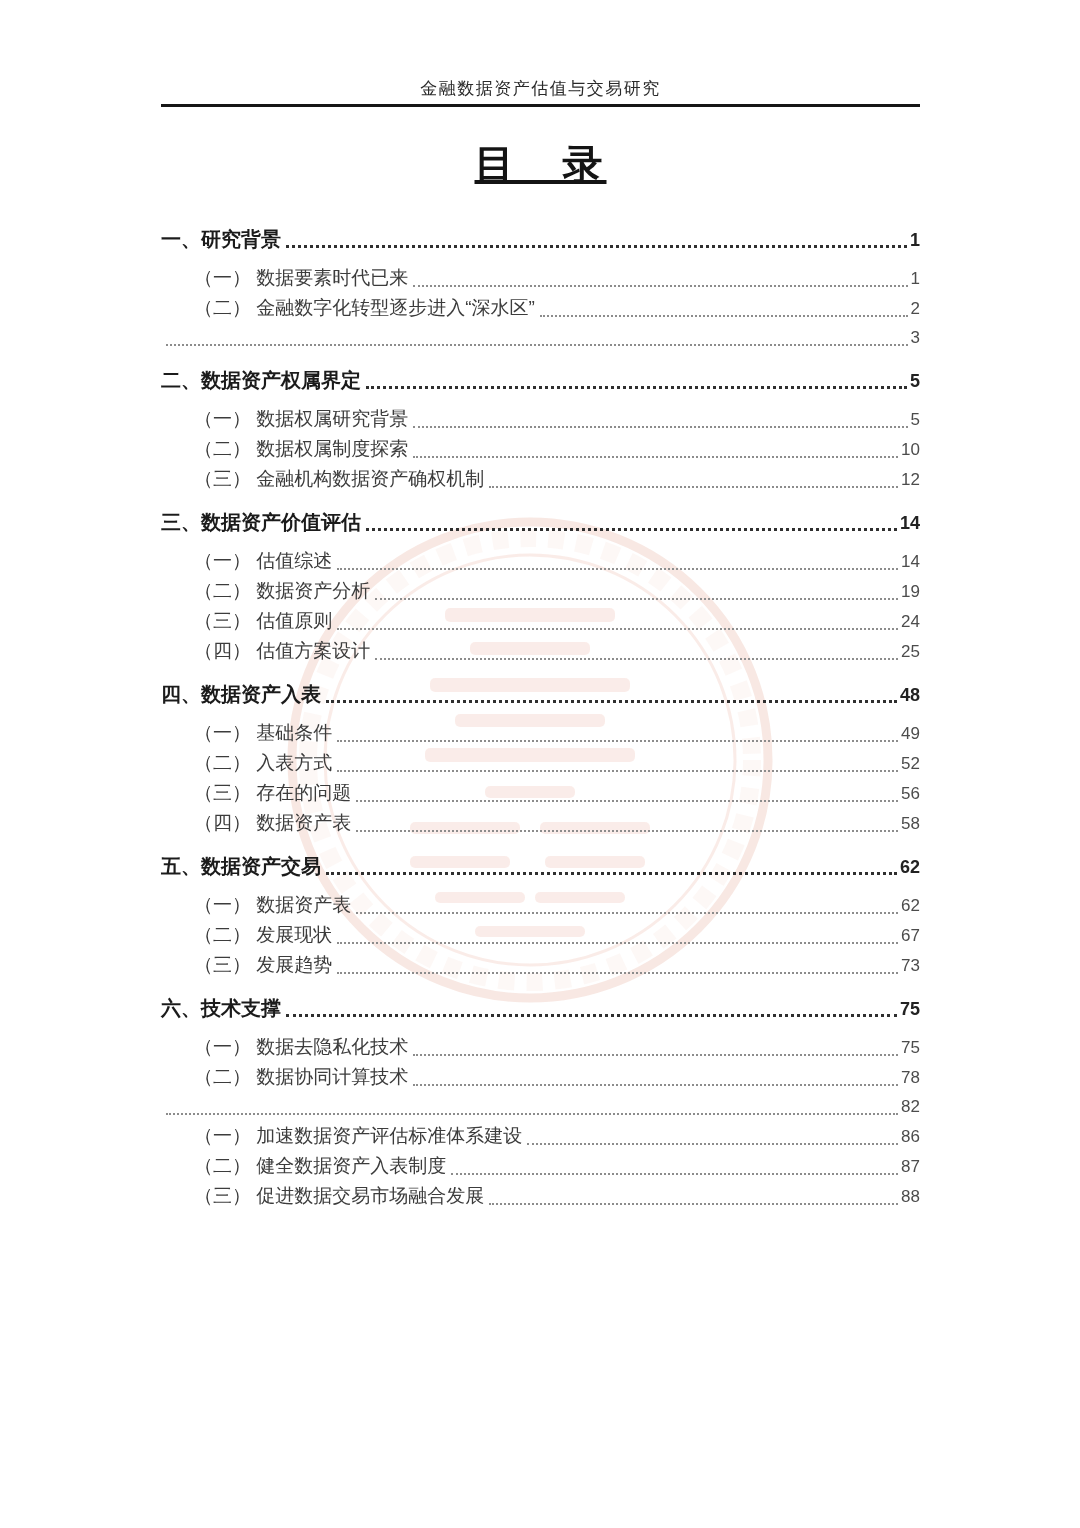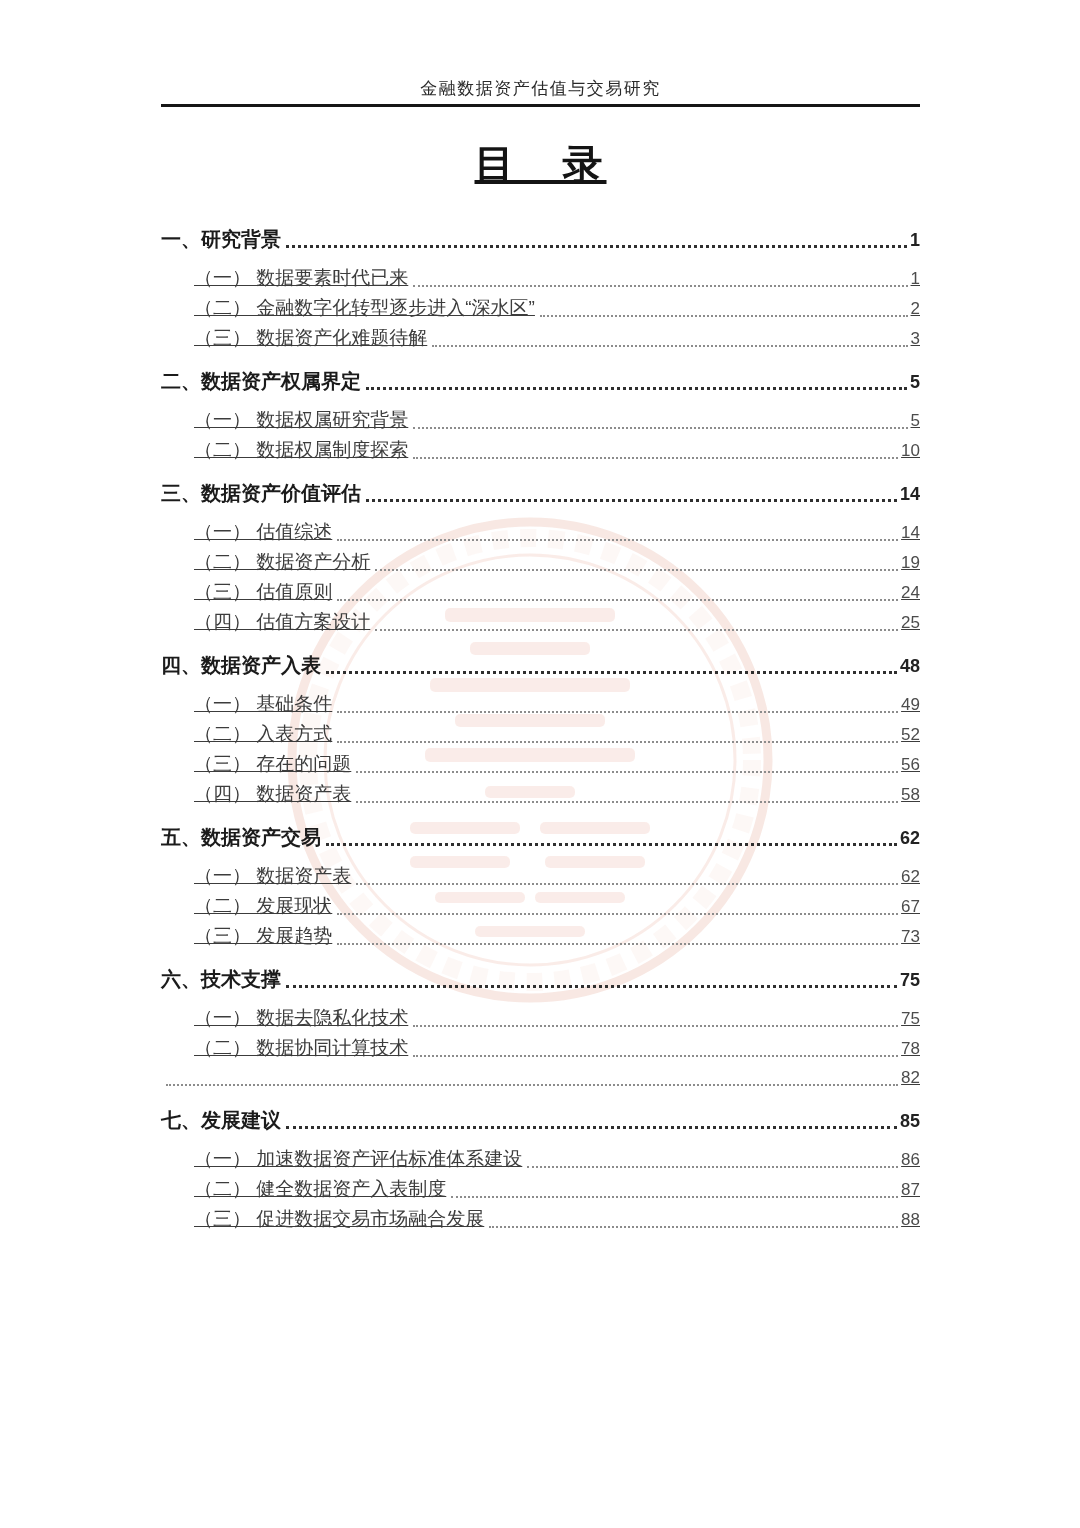--- a/index.html
+++ b/index.html
@@ -51,21 +51,20 @@
     margin-bottom:8px;
     text-align:center;
   }
   .toc-row.section .leader { border-bottom:3px dotted #2f2f2f; margin-bottom:7px; }
   .toc-row.section .pagenum { font-size:18px; color:#222222; }
 
   .toc-row.sub {
     font-size:19px;
     color:#3c3c3c;
     line-height:29px;
-    text-decoration:underline;
   }
   .toc-row.sub .label { padding-left:33px; }
   .toc-row.sub .leader { border-bottom:2px dotted #8c8c8c; }
   .toc-row.sub .pagenum { font-size:17px; color:#4c4c4c; }
 
   .watermark {
     position:absolute;
     left:260px; top:490px;
     z-index:1;
     pointer-events:none;
@@ -113,39 +112,43 @@
           <span class="label">（一） 数据要素时代已来</span>
           <span class="leader"></span>
           <span class="pagenum">1</span>
         </div>
         <div class="toc-row sub">
           <span class="label">（二） 金融数字化转型逐步进入“深水区”</span>
           <span class="leader"></span>
           <span class="pagenum">2</span>
         </div>
         <div class="toc-row sub">
-          <span class="label">（三） 数据资产化难题待解</span>
           <span class="leader"></span>
           <span class="pagenum">3</span>
         </div>
         <div class="toc-row section">
           <span class="label">二、数据资产权属界定</span>
           <span class="leader"></span>
           <span class="pagenum">5</span>
         </div>
         <div class="toc-row sub">
           <span class="label">（一） 数据权属研究背景</span>
           <span class="leader"></span>
           <span class="pagenum">5</span>
         </div>
         <div class="toc-row sub">
           <span class="label">（二） 数据权属制度探索</span>
           <span class="leader"></span>
           <span class="pagenum">10</span>
         </div>
+        <div class="toc-row sub">
+          <span class="label">（三） 金融机构数据资产确权机制</span>
+          <span class="leader"></span>
+          <span class="pagenum">12</span>
+        </div>
         <div class="toc-row section">
           <span class="label">三、数据资产价值评估</span>
           <span class="leader"></span>
           <span class="pagenum">14</span>
         </div>
         <div class="toc-row sub">
           <span class="label">（一） 估值综述</span>
           <span class="leader"></span>
           <span class="pagenum">14</span>
         </div>
@@ -220,25 +223,20 @@
           <span class="pagenum">75</span>
         </div>
         <div class="toc-row sub">
           <span class="label">（二） 数据协同计算技术</span>
           <span class="leader"></span>
           <span class="pagenum">78</span>
         </div>
         <div class="toc-row sub">
           <span class="leader"></span>
           <span class="pagenum">82</span>
-        </div>
-        <div class="toc-row section">
-          <span class="label">七、发展建议</span>
-          <span class="leader"></span>
-          <span class="pagenum">85</span>
         </div>
         <div class="toc-row sub">
           <span class="label">（一） 加速数据资产评估标准体系建设</span>
           <span class="leader"></span>
           <span class="pagenum">86</span>
         </div>
         <div class="toc-row sub">
           <span class="label">（二） 健全数据资产入表制度</span>
           <span class="leader"></span>
           <span class="pagenum">87</span>

